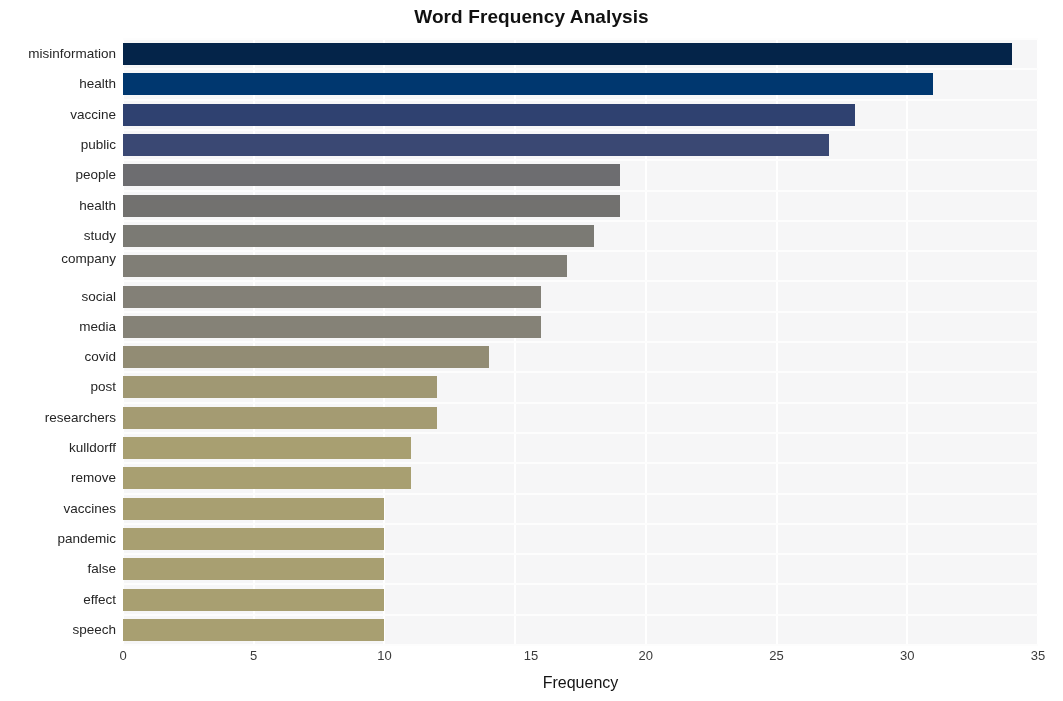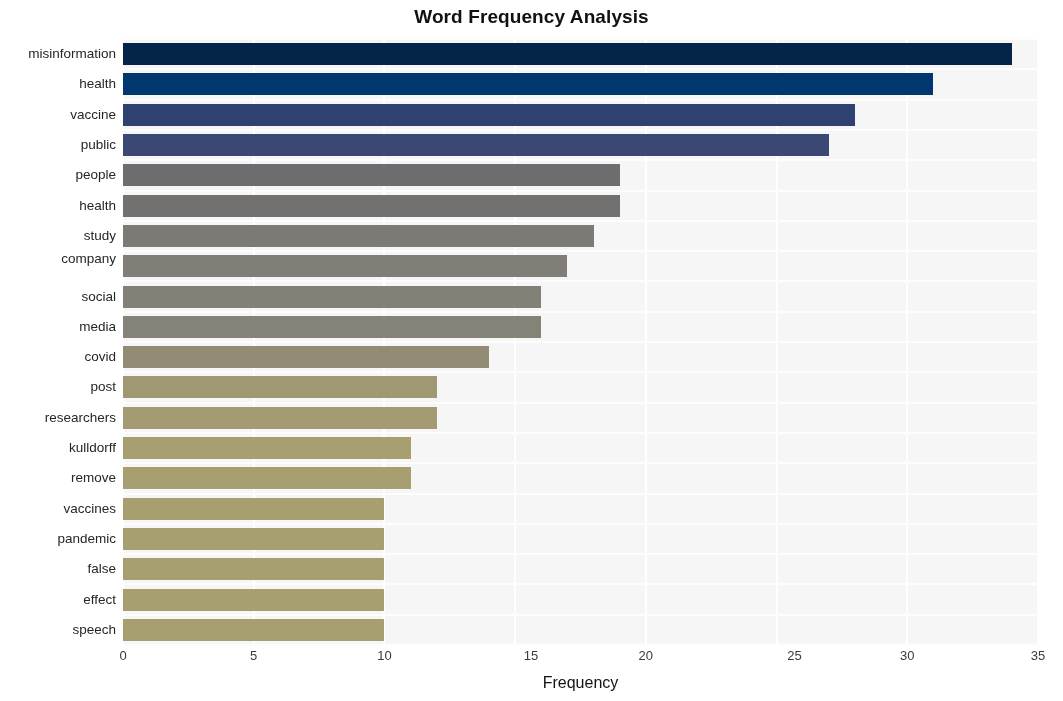--- a/index.html
+++ b/index.html
@@ -196,20 +196,20 @@
       <div class="ylabel" style="top: 549.55px;">effect</div>
       <div class="ylabel" style="top: 579.85px;">speech</div>
     </div>
 
   <div id="xticks">
       <div class="xtick" style="left: 0px;">0</div>
       <div class="xtick" style="left: 130.714px;">5</div>
       <div class="xtick" style="left: 261.429px;">10</div>
       <div class="xtick" style="left: 408px;">15</div>
       <div class="xtick" style="left: 522.857px; text-align: center;">20</div>
-      <div class="xtick" style="left: 653.571px; margin-left: 18px;">25</div>
+      <div class="xtick" style="left: 653.571px;">25</div>
       <div class="xtick" style="left: 784.286px;">30</div>
       <div class="xtick" style="left: 915px;">35</div>
     </div>
 
   <div id="xaxis-label">Frequency</div>
 
 </div>
 
 </body></html>

